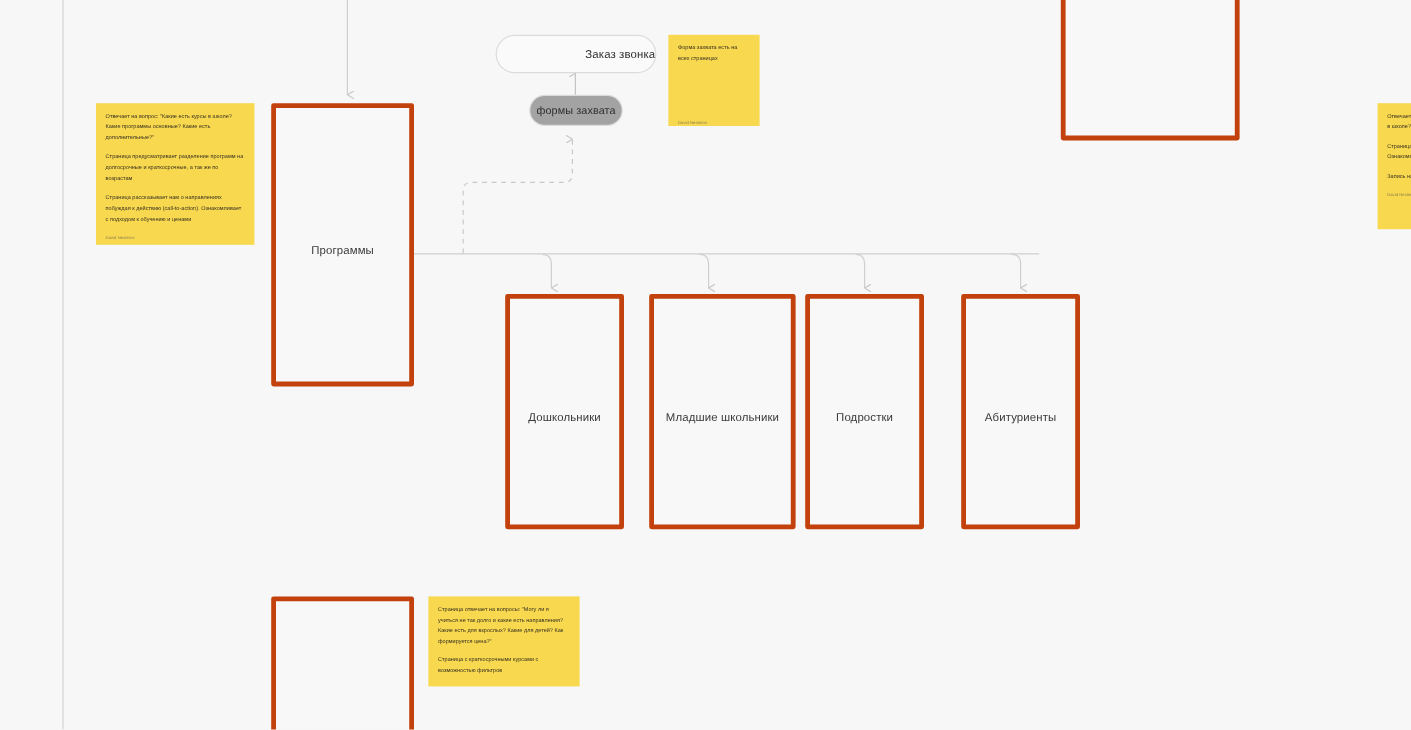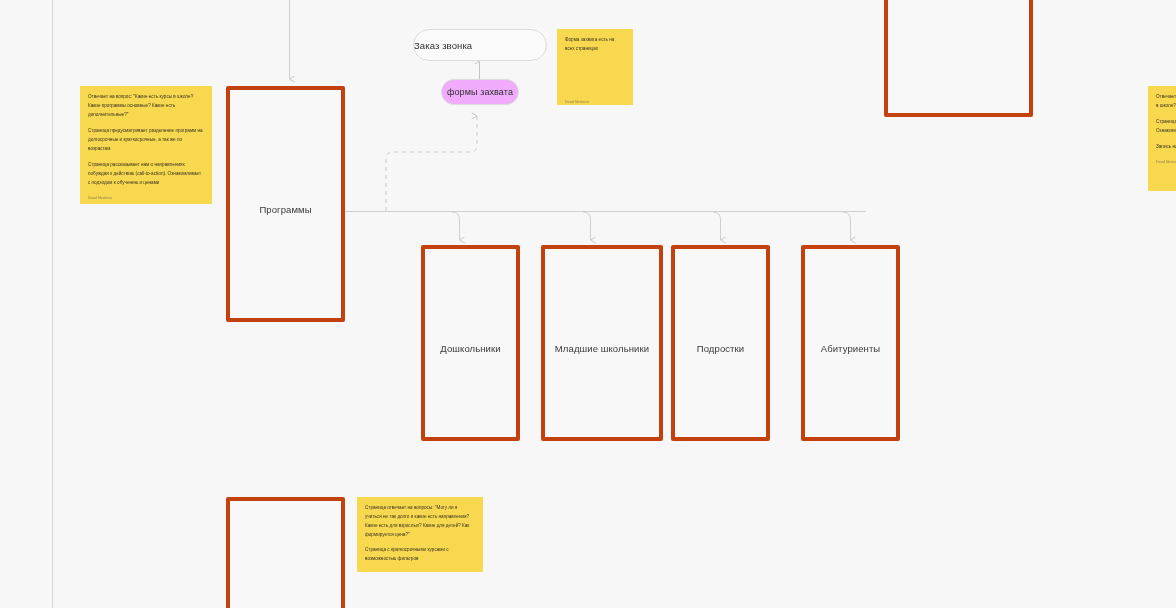--- a/index.html
+++ b/index.html
@@ -51,28 +51,28 @@
   }
 
   
   .node-rounded {
     position: absolute;
     background: #fafafa;
     border: 1px solid #dcdcdc;
     border-radius: 16px;
     display: flex;
     align-items: center;
-    justify-content: flex-start;
+    justify-content: flex-end;
     font-size: 9.5px;
     color: #2f2f2f;
     letter-spacing: .1px;
   }
   .node-pill {
     position: absolute;
-    background: #f0abfc;
+    background: #a3a3a3;
     border: 1px solid #dcdcdc;
     border-radius: 14px;
     display: flex;
     align-items: center;
     justify-content: center;
     font-size: 9px;
     color: #2f2f2f;
     letter-spacing: .1px;
   }
 

